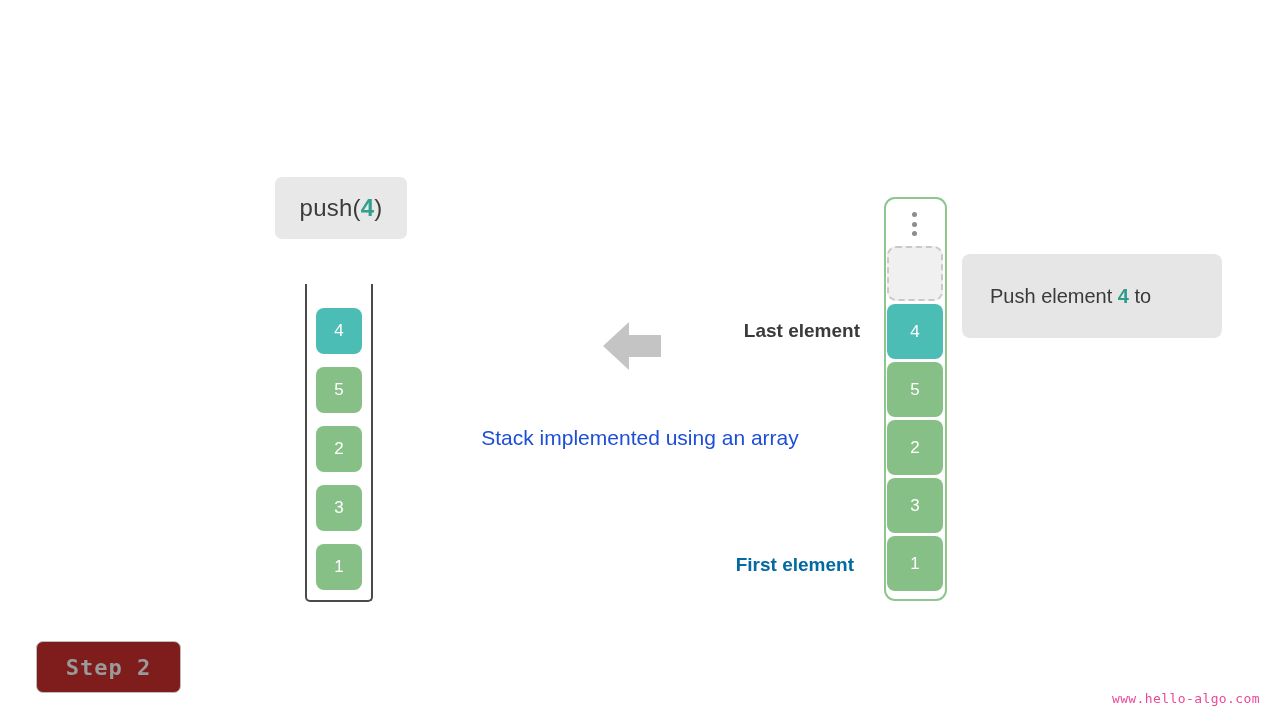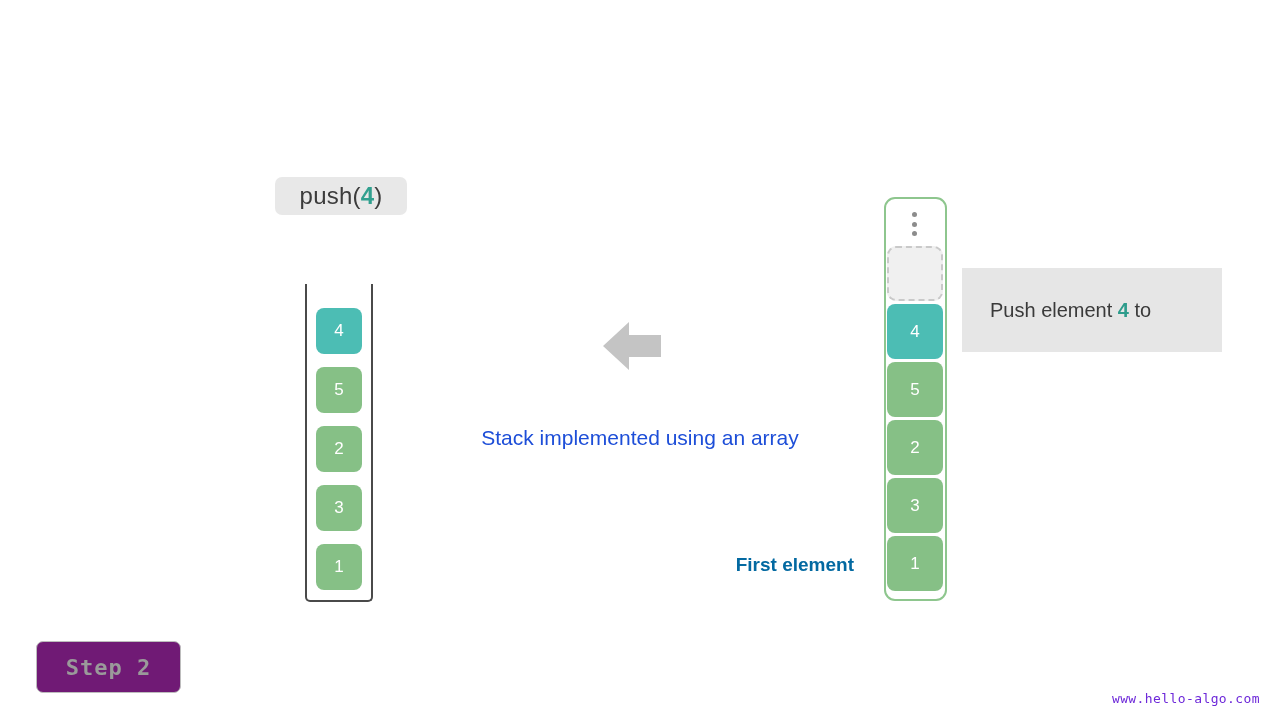--- a/index.html
+++ b/index.html
@@ -20,21 +20,21 @@
     width: 1280px;
     height: 720px;
   }
 
   
   #op-label {
     position: absolute;
     left: 275px;
     top: 177px;
     width: 132px;
-    height: 38px;
+    height: 62px;
     background: #e8e8e8;
     border-radius: 7px;
     display: flex;
     align-items: center;
     justify-content: center;
     font-size: 24px;
     color: #3c3c3c;
     letter-spacing: 0.2px;
     white-space: pre;
   }
@@ -132,25 +132,25 @@
     background: #f0f0f0;
     border: 2px dashed #c9c9c9;
     border-radius: 9px;
     box-sizing: border-box;
   }
 
   
   #callout {
     position: absolute;
     left: 962px;
-    top: 268px;
+    top: 254px;
     width: 260px;
     height: 84px;
     background: #e6e6e6;
-    border-radius: 0;
+    border-radius: 8px;
     display: flex;
     flex-direction: column;
     justify-content: center;
     padding: 0 28px;
     box-sizing: border-box;
     font-size: 20px;
     color: #3a3a3a;
     line-height: 28px;
   }
   #callout .accent {
@@ -196,42 +196,42 @@
     color: #1d4ed8;
   }
 
   
   #step-badge {
     position: absolute;
     left: 36px;
     top: 641px;
     width: 145px;
     height: 52px;
-    background: #701a75;
+    background: #7f1d1d;
     border: 1px solid #bdbdbd;
     border-radius: 7px;
     display: flex;
     align-items: center;
     justify-content: center;
     font-family: "DejaVu Sans Mono", monospace;
     font-size: 22px;
     font-weight: 700;
     color: #9a9a9a;
     letter-spacing: 1px;
     box-sizing: border-box;
   }
 
   
   #watermark {
     position: absolute;
     right: 20px;
     bottom: 14px;
     font-family: "DejaVu Sans Mono", monospace;
     font-size: 13px;
-    color: #6d28d9;
+    color: #ec4899;
     letter-spacing: 0.4px;
   }
 </style>
 </head>
 <body>
 
 <div class="stage">
 
   <div id="op-label">
     <span>push(</span><span class="accent">4</span><span>)</span>
@@ -242,20 +242,21 @@
     <div class="cell teal">4</div>
     <div class="cell green">5</div>
     <div class="cell green">2</div>
     <div class="cell green">3</div>
     <div class="cell green">1</div>
   </div>
 
   <svg id="arrow-left" viewBox="0 0 58 56">
     <polygon points="0,28 26,4 26,17 58,17 58,39 26,39 26,52" fill="#c4c4c4"></polygon>
   </svg>
+  <div id="label-last">Last element</div>
   <div id="caption">Stack implemented using an array</div>
   <div id="label-first">First element</div>
 
   <div id="array-container"></div>
   <div id="array-ellipsis">
     <span></span>
     <span></span>
     <span></span>
   </div>
   <div id="array-slots">

